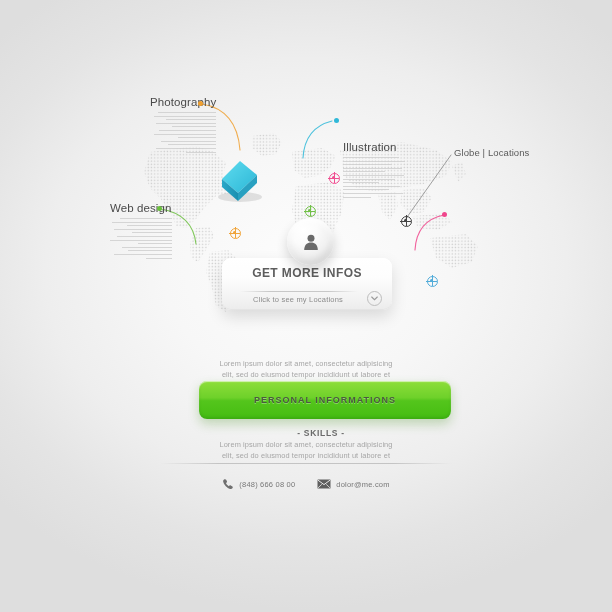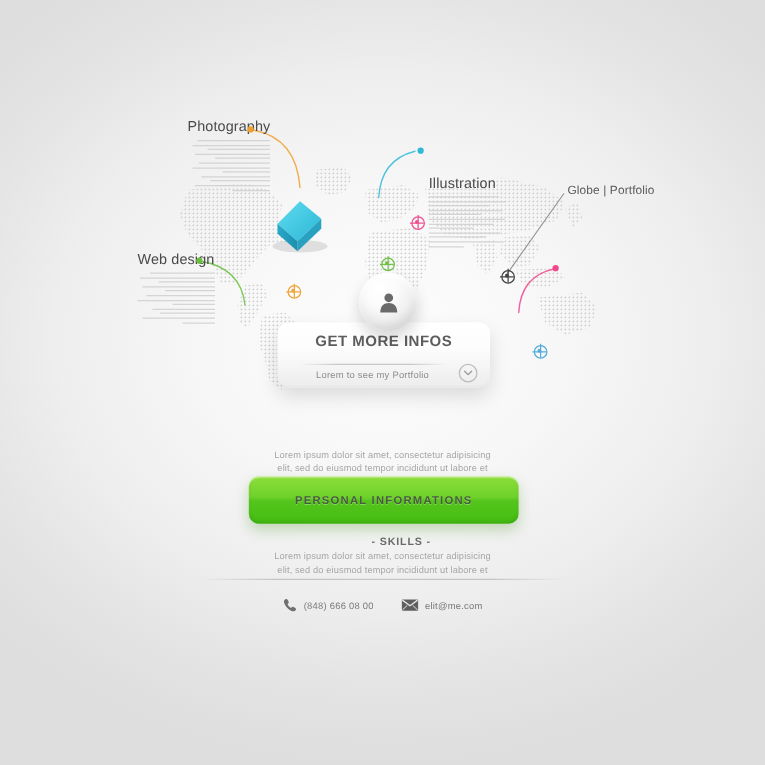--- a/index.html
+++ b/index.html
@@ -169,21 +169,21 @@
     font-size: 7.4px;
     line-height: 11px;
     color: #a6a6a6;
     letter-spacing: .1px;
   }
 
   
   #personal-btn {
     position: absolute;
     left: 199px; top: 381px;
-    width: 216px; height: 38px;
+    width: 252px; height: 38px;
     border-radius: 8px;
     background: linear-gradient(180deg, #8ede3a 0%, #6ed12a 44%, #54c51c 52%, #45bd12 100%);
     box-shadow:
       0 5px 11px rgba(60,140,20,.28),
       inset 0 1px 1px rgba(255,255,255,.65),
       inset 0 -2px 3px rgba(0,70,0,.14);
     display: flex;
     align-items: center;
     justify-content: center;
     border: none;
@@ -369,34 +369,34 @@
       <span style="width:44px"></span>
         <span style="width:58px"></span>
         <span style="width:26px"></span>
     </div>
   </div>
   <span class="dot" style="left:157px;top:206px;background:#6bbf3f;"></span>
 
   <span class="dot" style="left:442px;top:212px;background:#f0468c;"></span>
 
   <div class="label-block" style="left:454px;top:147px;">
-    <div class="label-title small">Globe | Portfolio</div>
+    <div class="label-title small">Globe | Locations</div>
   </div>
 
   <div id="avatar-sphere">
     <svg width="20" height="20" viewBox="0 0 20 20">
       <circle cx="10" cy="6.2" r="3.5" fill="#6a6a6a"></circle>
       <path d="M3.2,18 C3.2,12.6 6.2,10.4 10,10.4 C13.8,10.4 16.8,12.6 16.8,18 Z" fill="#6a6a6a"></path>
     </svg>
   </div>
 
   <div id="infos-panel">
     <div id="infos-title">GET MORE INFOS</div>
     <div id="infos-divider"></div>
-    <div id="infos-sub">Lorem to see my Portfolio</div>
+    <div id="infos-sub">Click to see my Locations</div>
     <div id="chevron-btn">
       <svg width="7" height="5" viewBox="0 0 7 5">
         <path d="M0.7,1 L3.5,3.7 L6.3,1" fill="none" stroke="#9a9a9a" stroke-width="1.1" stroke-linecap="round"></path>
       </svg>
     </div>
   </div>
 
   <div class="section-body" style="top:358px;">
     <div>Lorem ipsum dolor sit amet, consectetur adipisicing</div>
     <div>elit, sed do eiusmod tempor incididunt ut labore et</div>
@@ -420,17 +420,17 @@
         <path d="M2.4,1.3 C3.2,0.9 3.9,1.3 4.3,2.1 L4.9,3.3 C5.2,3.9 5.0,4.3 4.5,4.7 L4.0,5.1 C4.3,6.2 5.6,7.7 6.9,8.3 L7.3,7.8 C7.7,7.3 8.2,7.2 8.8,7.5 L10.0,8.2 C10.7,8.6 11.0,9.3 10.6,10.0 C10.1,10.9 9.1,11.3 8.0,11.0 C5.2,10.3 1.8,6.6 1.2,3.8 C0.9,2.7 1.5,1.8 2.4,1.3 Z" fill="#6f6f6f"></path>
       </svg>
       <span class="contact-text">(848) 666 08 00</span>
     </div>
     <div class="contact-item">
       <svg class="contact-icon" width="14" height="10" viewBox="0 0 14 10">
         <rect x="0.5" y="0.5" width="13" height="9" rx="0.6" fill="#5f5f5f"></rect>
         <path d="M0.9,1.1 L7,5.6 L13.1,1.1" fill="none" stroke="#e8e8e8" stroke-width="1"></path>
         <path d="M0.9,9 L4.8,5.3 M13.1,9 L9.2,5.3" fill="none" stroke="#e8e8e8" stroke-width="0.8"></path>
       </svg>
-      <span class="contact-text">elit@me.com</span>
+      <span class="contact-text">dolor@me.com</span>
     </div>
   </div>
 
 </div>
 
 </body></html>

